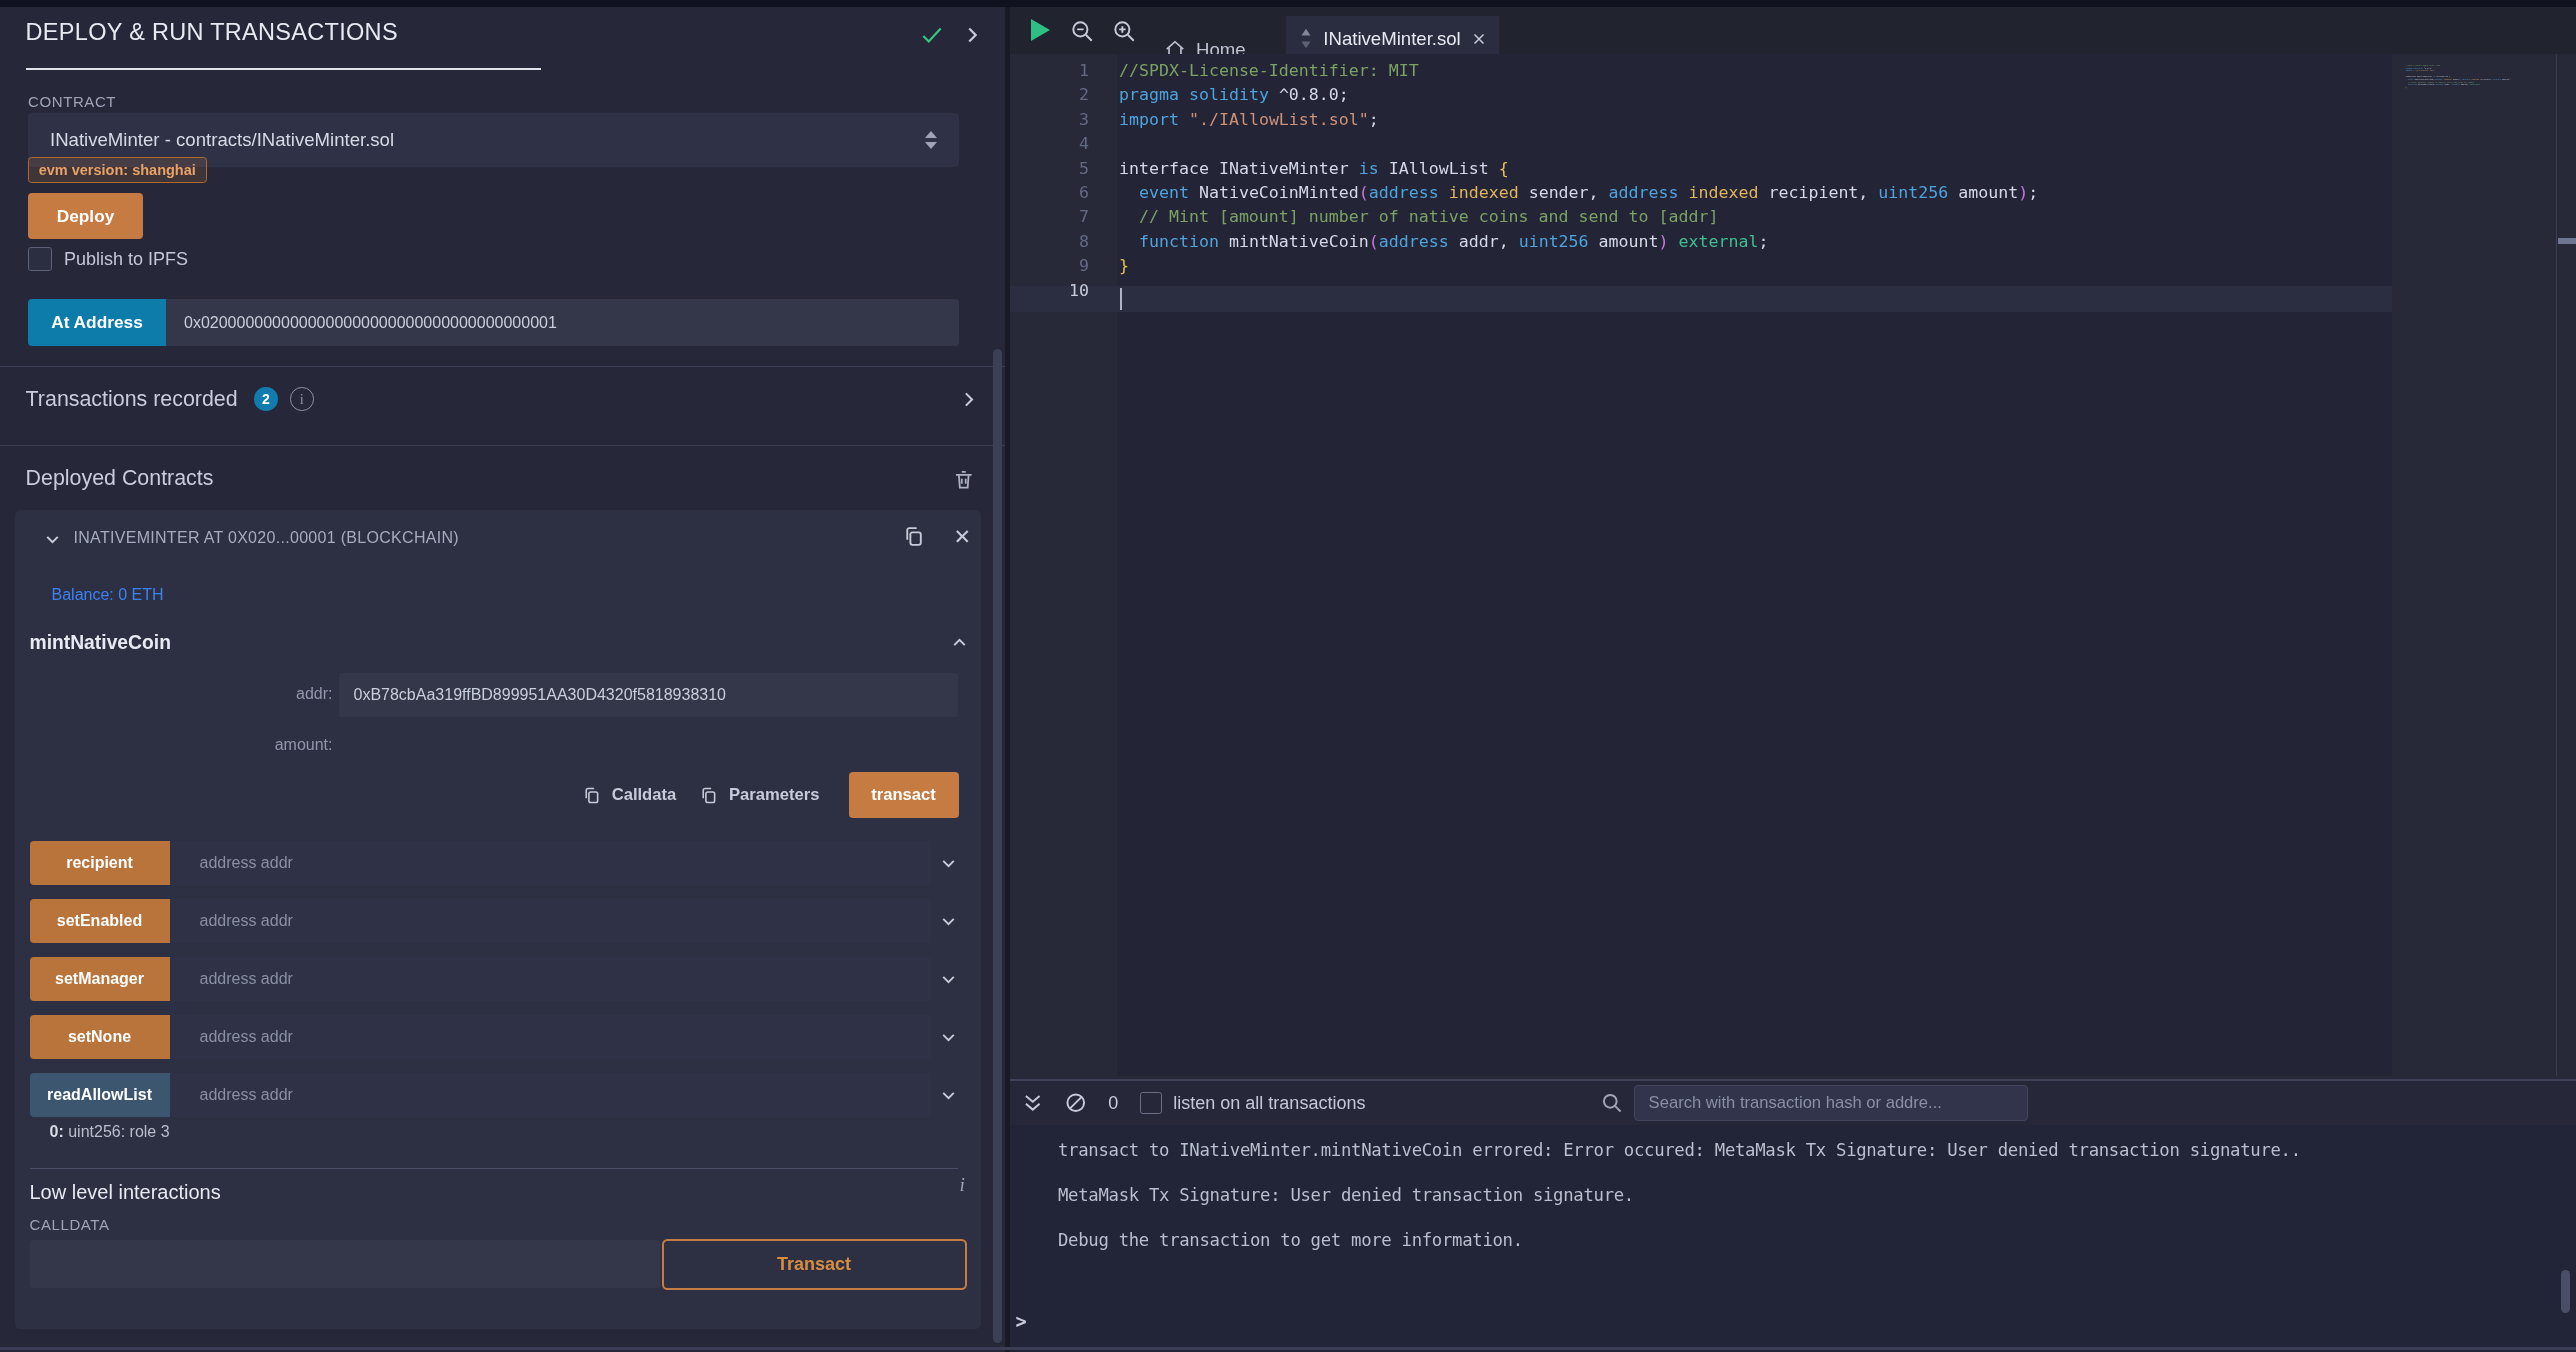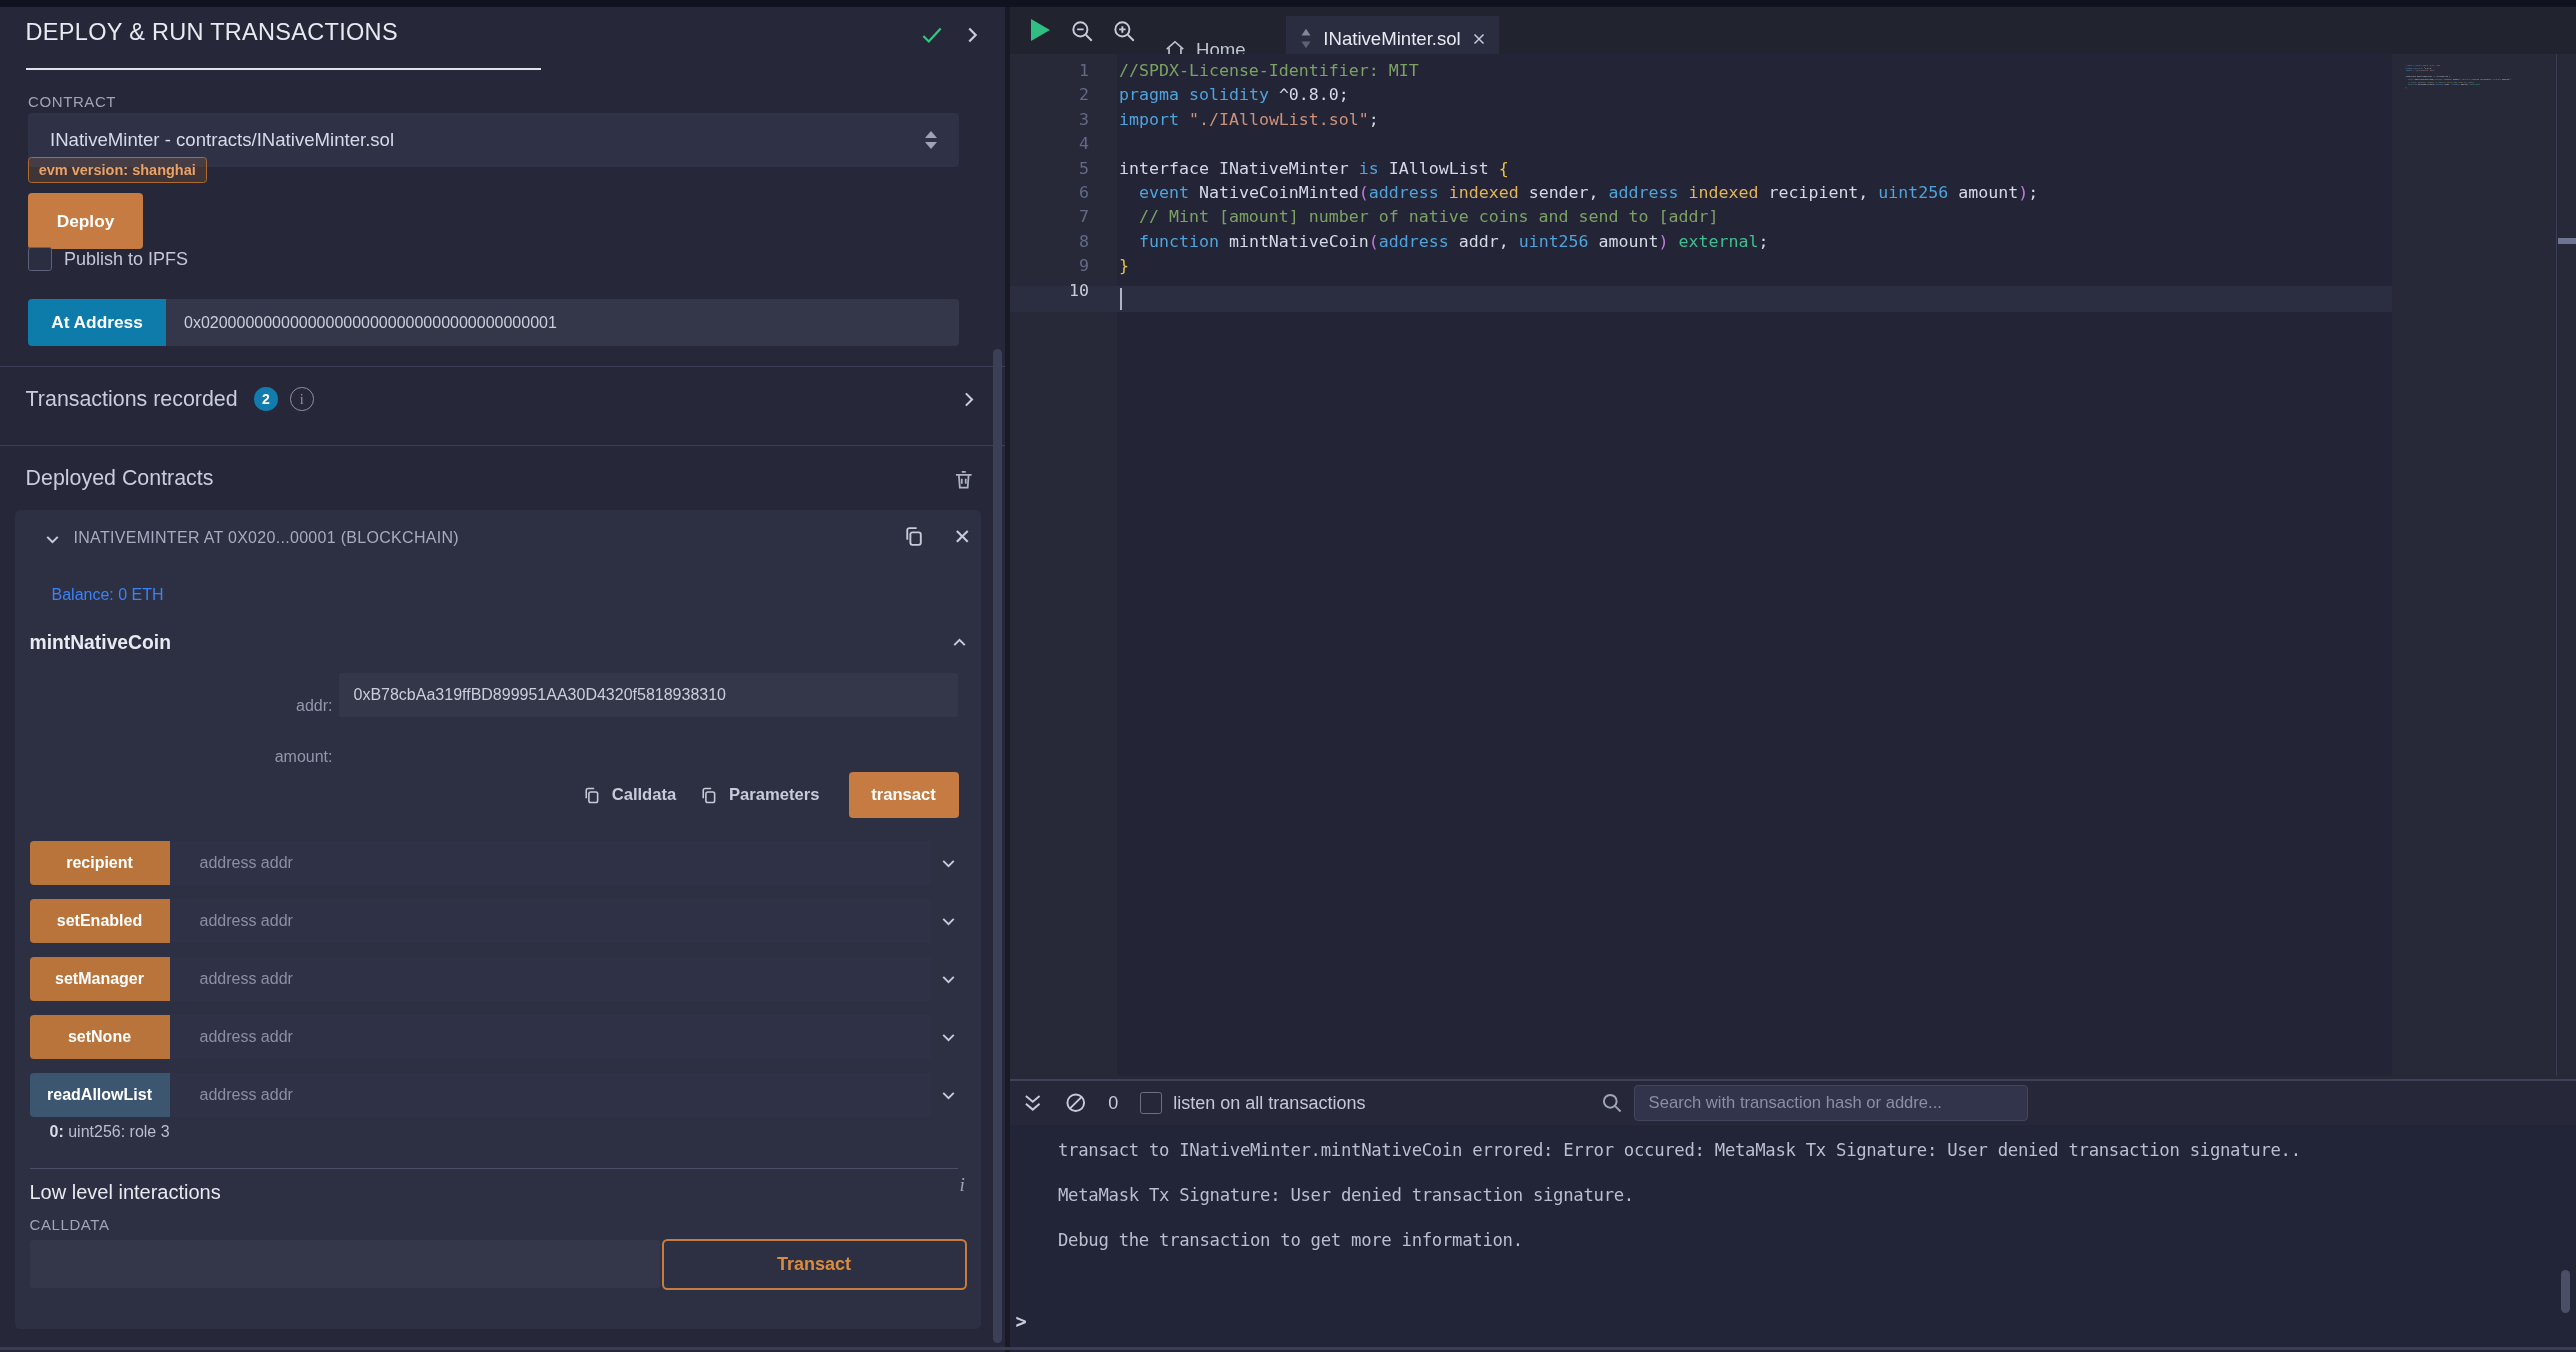--- a/index.html
+++ b/index.html
@@ -32,21 +32,21 @@
     border-radius:4.1px; display:flex; align-items:center; padding:0 22px; font-size:18.6px; color:#d6dae6; }
   #contract-select .caret-col { margin-left:auto; display:flex; flex-direction:column; gap:4.8px; }
   .tri-up { width:0; height:0; border-left:6.2px solid transparent; border-right:6.2px solid transparent; border-bottom:7.6px solid #9fa4b9; }
   .tri-down { width:0; height:0; border-left:6.2px solid transparent; border-right:6.2px solid transparent; border-top:7.6px solid #9fa4b9; }
 
   #evm-badge { left:28px; top:157px; padding:3.5px 9.7px 4.8px; background:rgba(197,123,65,.16);
     border:1.4px solid #b06a2e; border-radius:3.5px; font-size:14.5px; font-weight:bold; color:#e9a268; }
 
   .btn { display:flex; align-items:center; justify-content:center; border-radius:4.1px;
     color:#fff; font-weight:600; cursor:pointer; }
-  #deploy-btn { left:28px; top:193px; width:115px; height:56px; background:var(--accent-orange); font-size:17.3px; }
+  #deploy-btn { left:28px; top:193px; width:115px; height:46px; background:var(--accent-orange); font-size:17.3px; }
 
   #publish-check { left:28px; top:247px; width:23.5px; height:23.5px; border:1.4px solid #5d617a; border-radius:2.8px; background:#2b2d40; }
   #publish-label { left:64px; top:249px; font-size:18px; color:#c4c8d7; }
 
   #ataddr-row { left:28px; top:299px; width:931px; height:47px; display:flex; }
   #ataddr-btn { width:138px; height:47px; background:var(--accent-blue); border-radius:4.1px 0 0 4.1px; font-size:17.3px; }
   #ataddr-input { flex:1; height:47px; background:var(--input-bg); border:none; border-radius:0 4.1px 4.1px 0;
     color:#c9cedc; font-size:16px; padding:0 18px; outline:none; font-family:"Liberation Sans",sans-serif; }
 
   .hr-full { left:0; width:1005px; height:1.4px; background:#3b3e54; }
@@ -65,21 +65,21 @@
   
   #instance-card { left:14.5px; top:510px; width:966px; height:819px; background:var(--card-bg); border-radius:5.5px; }
   #inst-chevron { left:27px; top:19.3px; color:#c6cad9; }
   #inst-header { left:59px; top:19.3px; font-size:16px; color:#a6abbf; letter-spacing:0.3px; }
   #inst-copy { left:886px; top:14px; color:#c6cad9; }
   #inst-close { left:939px; top:15px; color:#c6cad9; font-size:21px; }
   #inst-balance { left:15px; top:76px; font-size:16px; color:#3b82f6;padding-left:22px; }
   #fn-name { left:15px; top:122px; font-size:19.3px; font-weight:bold; color:var(--text-bright); }
   #fn-collapse { left:934px; top:122px; color:#c6cad9; }
 
-  .field-label { position:absolute; width:110px; text-align:right; font-size:16px; color:#9296ac;margin-top:12px; }
+  .field-label { position:absolute; width:110px; text-align:right; font-size:16px; color:#9296ac; }
   #addr-label { left:208px; top:175px; }
   #amount-label { left:208px; top:226px; }
   .fn-input { position:absolute; left:324px; width:619px; height:44px; background:var(--input-bg);
     border:none; border-radius:2.8px; color:#c9cedc; font-size:16px; padding:0 15px; outline:none;
     font-family:Liberation Sans, sans-serif; }
   #addr-input { top:163px; } #amount-input { top:213px; }
 
   #action-row { left:262px; top:262px; width:682px; height:46px; display:flex; align-items:center; justify-content:flex-end; gap:9.7px; }
   .copy-sm { color:#c6cad9; }
   .action-label { font-size:16.6px; font-weight:600; color:#c6cbda; margin-right:12.4px; }

